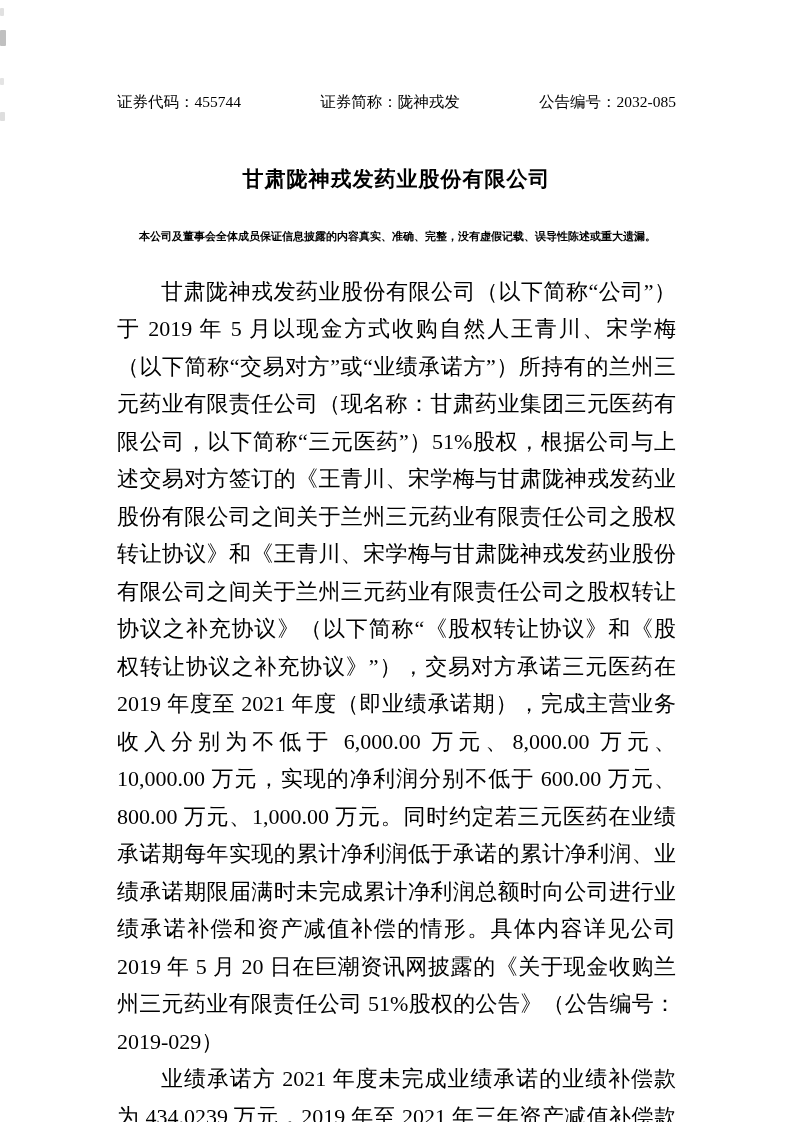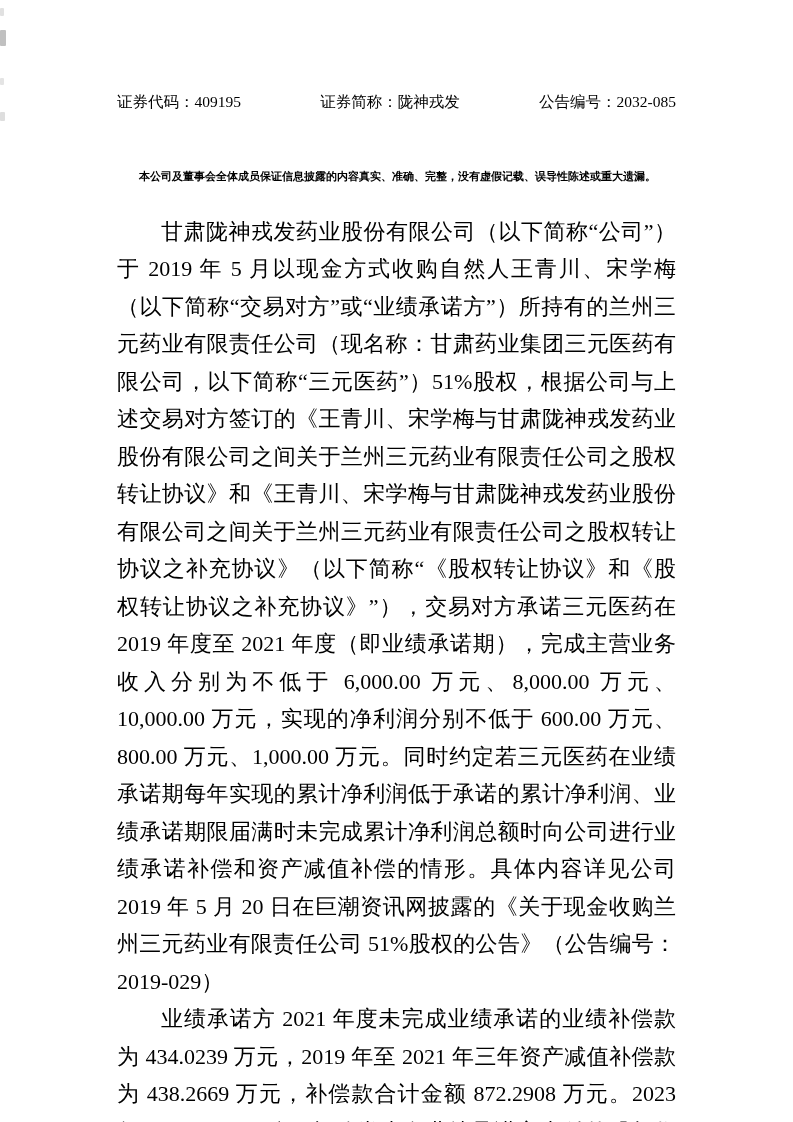--- a/index.html
+++ b/index.html
@@ -75,26 +75,27 @@
   <div class="artifacts">
     <i class="a1"></i>
     <i class="a2"></i>
     <i class="a3"></i>
     <i class="a4"></i>
   </div>
 
   <div class="content">
 
     <div class="doc-header">
-      <span>证券代码：409195</span>
+      <span>证券代码：455744</span>
       <span>证券简称：陇神戎发</span>
       <span>公告编号：2032-085</span>
     </div>
 
     <div class="doc-title">
+      <div>甘肃陇神戎发药业股份有限公司</div>
     </div>
 
     <p class="declaration">本公司及董事会全体成员保证信息披露的内容真实、准确、完整，没有虚假记载、误导性陈述或重大遗漏。</p>
 
     <div class="body-text">
       <p>甘肃陇神戎发药业股份有限公司（以下简称“公司”）于 2019 年 5 月以现金方式收购自然人王青川、宋学梅（以下简称“交易对方”或“业绩承诺方”）所持有的兰州三元药业有限责任公司（现名称：甘肃药业集团三元医药有限公司，以下简称“三元医药”）51%股权，根据公司与上述交易对方签订的《王青川、宋学梅与甘肃陇神戎发药业股份有限公司之间关于兰州三元药业有限责任公司之股权转让协议》和《王青川、宋学梅与甘肃陇神戎发药业股份有限公司之间关于兰州三元药业有限责任公司之股权转让协议之补充协议》（以下简称“《股权转让协议》和《股权转让协议之补充协议》”），交易对方承诺三元医药在 2019 年度至 2021 年度（即业绩承诺期），完成主营业务收入分别为不低于 6,000.00 万元、8,000.00 万元、10,000.00 万元，实现的净利润分别不低于 600.00 万元、800.00 万元、1,000.00 万元。同时约定若三元医药在业绩承诺期每年实现的累计净利润低于承诺的累计净利润、业绩承诺期限届满时未完成累计净利润总额时向公司进行业绩承诺补偿和资产减值补偿的情形。具体内容详见公司 2019 年 5 月 20 日在巨潮资讯网披露的《关于现金收购兰州三元药业有限责任公司 51%股权的公告》（公告编号：2019-029）</p>
       <p>业绩承诺方 2021 年度未完成业绩承诺的业绩补偿款为 434.0239 万元，2019 年至 2021 年三年资产减值补偿款为 438.2669 万元，补偿款合计金额 872.2908 万元。2023 年 4 月 13 日，公司扣除尚未向业绩承诺方支付的股权收购款 244.80</p>
     </div>
 
   </div>

